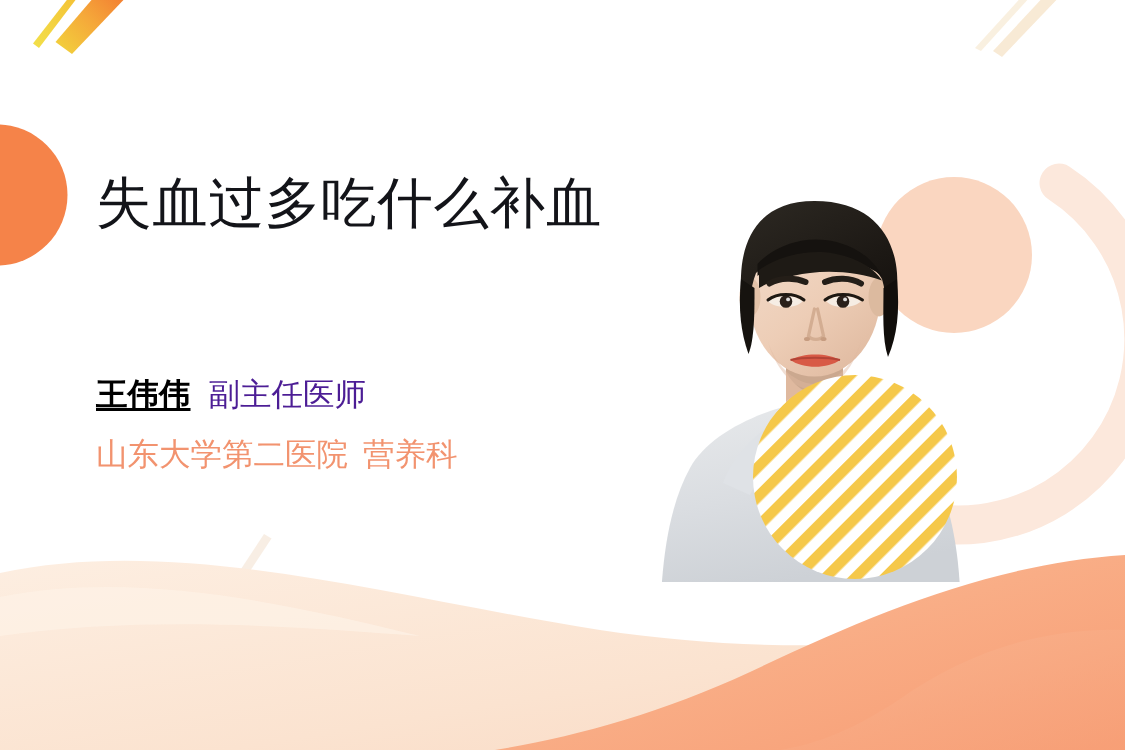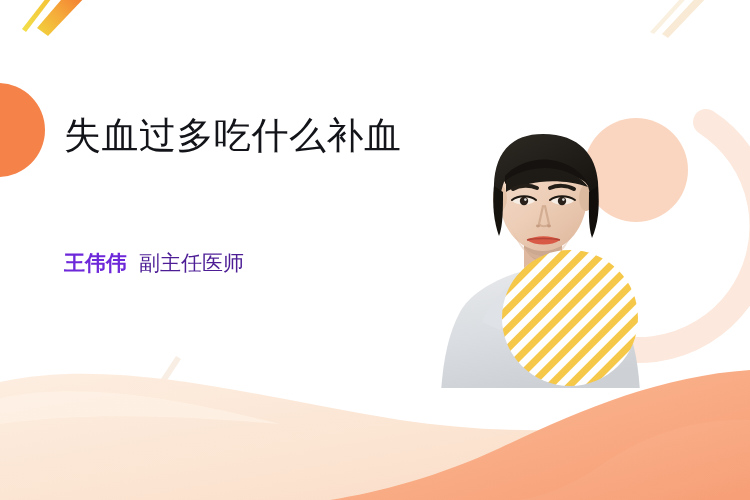--- a/index.html
+++ b/index.html
@@ -58,22 +58,23 @@
     position: absolute;
     left: 64px;
     top: 288px;
     font-size: 21px;
     line-height: 30px;
     white-space: nowrap;
     color: #F2936F;
   }
   .doc-name {
     font-weight: 700;
-    color: #6d28d9;
+    color: #000000;
     margin-right: 12px;
+    text-decoration: underline;
   }
   .doc-title {
     font-weight: 400;
     color: #4c1d95;
   }
   .hosp-name { margin-right: 10px; }
   .dept-name { }
 </style>
 </head>
 <body>
@@ -287,16 +288,19 @@
   </svg>
 
   <div id="text-layer" class="layer">
 
     <h1 class="headline">失血过多吃什么补血</h1>
 
     <div class="doctor-line-1">
       <span class="doc-name">王伟伟</span><span class="doc-title">副主任医师</span>
     </div>
 
+    <div class="doctor-line-2">
+      <span class="hosp-name">山东大学第二医院</span><span class="dept-name">营养科</span>
+    </div>
 
   </div>
 
 </div>
 
 </body></html>

